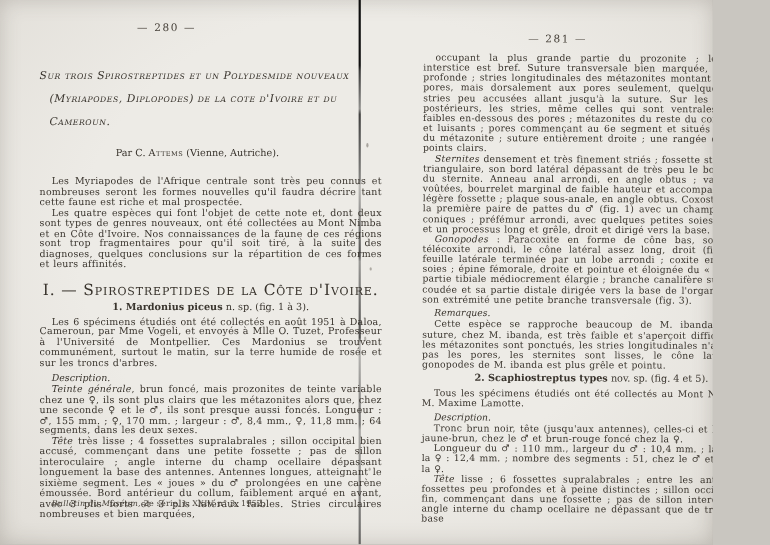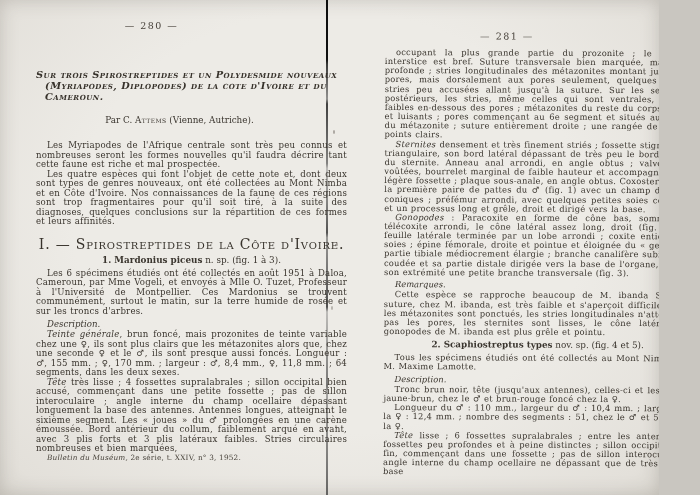--- a/index.html
+++ b/index.html
@@ -1,31 +1,30 @@
 <!DOCTYPE html>
 <html><head>
 <meta charset="utf-8">
 <style>
   html,body{margin:0;padding:0;background:#c9c6c0;}
   .page-wrap{
     position:relative;width:648px;height:495px;overflow:hidden;
     background:radial-gradient(ellipse at 50% 45%, #edebe6 55%, #e3e0da 92%, #dcd9d2 100%);
     font-family:"DejaVu Serif", serif;color:#3a352e;
     box-shadow:inset 0 0 18px rgba(90,85,75,.25);
-    padding-left:11px;
   }
   .col{position:absolute;}
   .col-left{left:36px;top:20px;width:311px;}
   .col-right{left:385px;top:30px;width:308px;transform:rotate(.25deg);transform-origin:top left;}
   .pagenum{text-align:center;font-size:9.5px;letter-spacing:1.5px;color:#464039;}
   .col-left .pagenum{transform:translateX(-40px);}
   .col-right .pagenum{transform:translateX(-32px);margin-bottom:7px;}
   .title{
-    margin-top:38px;font-style:italic;font-variant:small-caps;font-weight:700;
-    font-size:9.8px;line-height:11px;letter-spacing:.5px;
+    margin-top:28px;font-style:italic;font-variant:small-caps;font-weight:400;
+    font-size:9.8px;line-height:21px;letter-spacing:.5px;
     padding-left:9px;text-indent:-9px;color:#37322b;
   }
   .byline{margin-top:13px;text-align:center;font-size:8.8px;transform:translateX(-12px);}
   .byline .caps-name{font-variant:small-caps;letter-spacing:.4px;text-align:center;}
   .body p{margin:0;text-align:justify;text-indent:11px;letter-spacing:.2px;word-spacing:.5px;}
   .col-left .body p{font-size:8.6px;line-height:9.5px;}
   .col-right .body p{font-size:8.4px;line-height:9.15px;}
   .first-para{margin-top:16px !important;}
   .section-heading{
     text-align:center;font-variant:small-caps;font-size:14px;letter-spacing:.8px;

